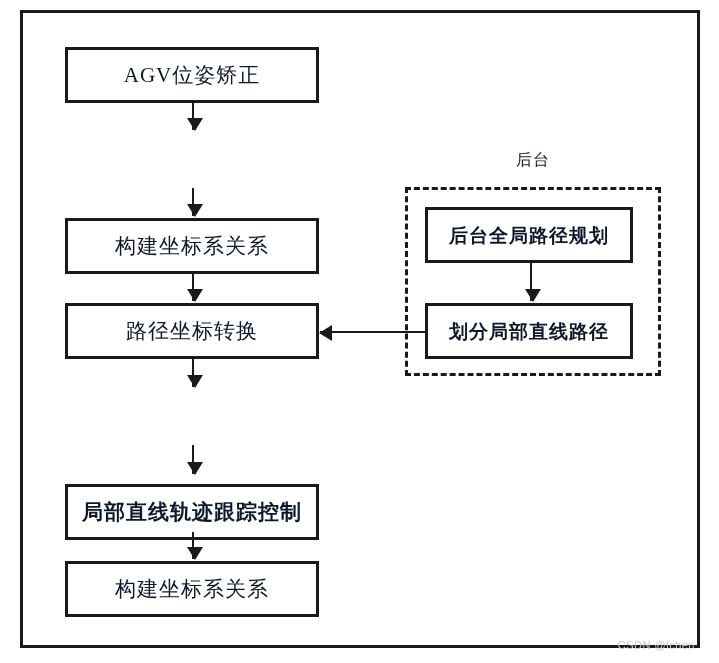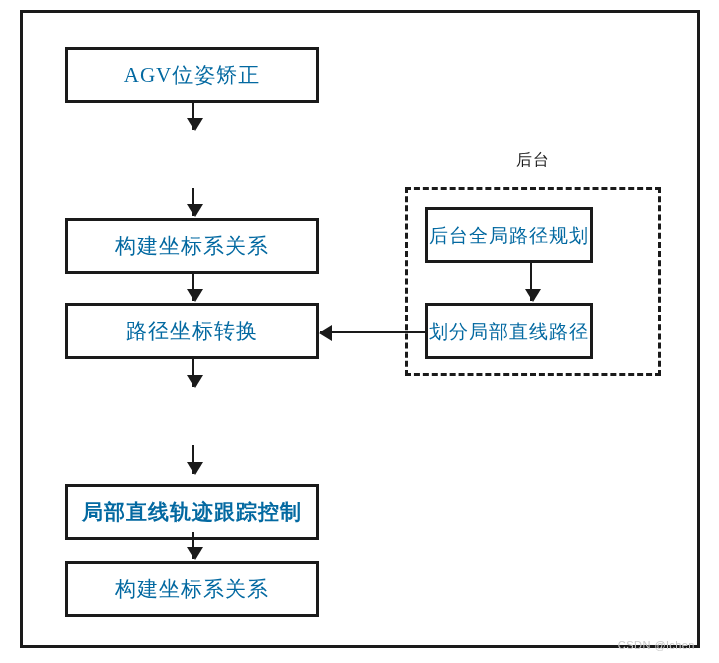--- a/index.html
+++ b/index.html
@@ -37,33 +37,34 @@
     display: flex;
     align-items: center;
     justify-content: center;
     color: #1a1a1a;
     letter-spacing: 1px;
     white-space: nowrap;
   }
   .proc-box .box-label {
     font-size: 21px;
     line-height: 1;
-    color: #0369a1;
+    color: #0f172a;
   }
   
   .col-main {
     left: 65px;
     width: 254px;
     height: 56px;
   }
   
   .col-back {
     left: 425px;
-    width: 168px;
+    width: 208px;
     height: 56px;
+    font-weight: bold;
   }
   .col-back .box-label {
     font-size: 19px;
   }
   
   #backstage-region {
     position: absolute;
     left: 405px;
     top: 187px;
     width: 256px;

